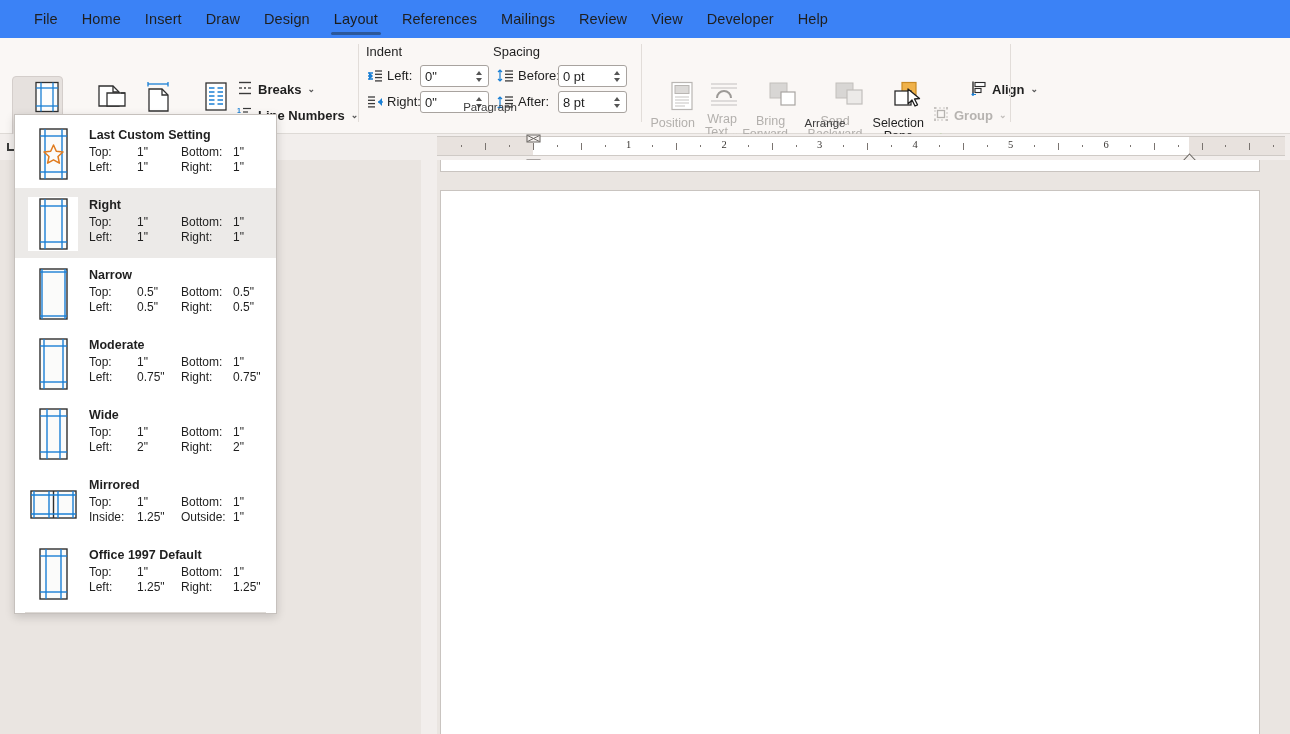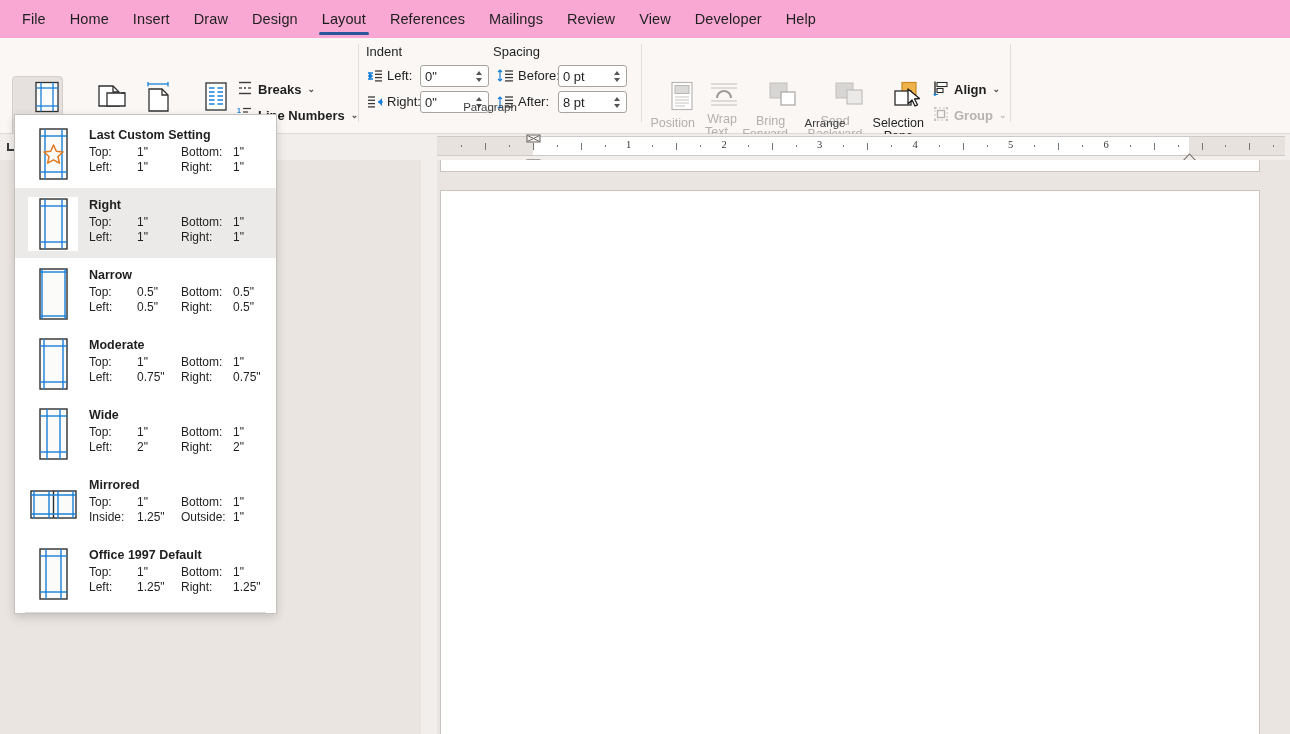--- a/index.html
+++ b/index.html
@@ -7,22 +7,22 @@
     width: 1290px; height: 734px;
     overflow: hidden;
     font-family: "Liberation Sans", sans-serif;
     background: #ffffff;
   }
   #app { position: relative; width: 1290px; height: 734px; background:#f2eeec; }
 
   
   .tabbar {
     position:absolute; left:0; top:0; width:1290px; height:38px;
-    background:#f9a8d4;
-    display:flex; align-items:center; padding-left:10px; gap:0px;
+    background:#3b82f6;
+    display:flex; align-items:center; padding-left:22px; gap:0px;
   }
   .tab {
     position:relative;
     font-size:14.5px; color:#1f1f1f;
     padding:6px 12px 7px 12px;
     white-space:nowrap; cursor:default;
     letter-spacing:0.1px;
   }
   .tab.active { color:#1b1b1b; }
   .tab.active::after {
@@ -458,21 +458,21 @@
         <span>
           <svg width="34" height="30" viewBox="0 0 34 30">
             <rect x="12" y="1.5" width="14" height="13" fill="#f0b24a" stroke="#c98a24" stroke-width="1.2"></rect>
             <rect x="5" y="10" width="16" height="14" fill="#fff" stroke="#2b2b2b" stroke-width="1.3"></rect>
             <path d="M18 8 L18 23 L22 19 L25 25 L27.5 23.8 L24.5 18 L29.5 17.5 Z" fill="#ffffff" stroke="#1f1f1f" stroke-width="1.3" stroke-linejoin="round"></path>
           </svg>
         </span>
         <span class="lbl">Selection<br>Pane</span>
       </div>
 
-      <div class="smallbtn" style="left:930px; top:40px;">
+      <div class="smallbtn" style="left:968px; top:40px;">
         <span>
           <svg width="16" height="16" viewBox="0 0 16 16">
             <line x1="2" y1="1.5" x2="2" y2="14.5" stroke="#2b2b2b" stroke-width="1.4"></line>
             <rect x="4" y="2.5" width="10" height="4" fill="#fff" stroke="#2b2b2b" stroke-width="1.1"></rect>
             <rect x="4" y="8.5" width="6" height="4" fill="#fff" stroke="#2b2b2b" stroke-width="1.1"></rect>
             <path d="M5 14.5 L1 14.5 M2.5 13 L1 14.5 L2.5 16" stroke="#1a7fd4" stroke-width="1.1" fill="none"></path>
           </svg>
         </span>
         <span>Align</span>
         <span class="chev">⌄</span>

